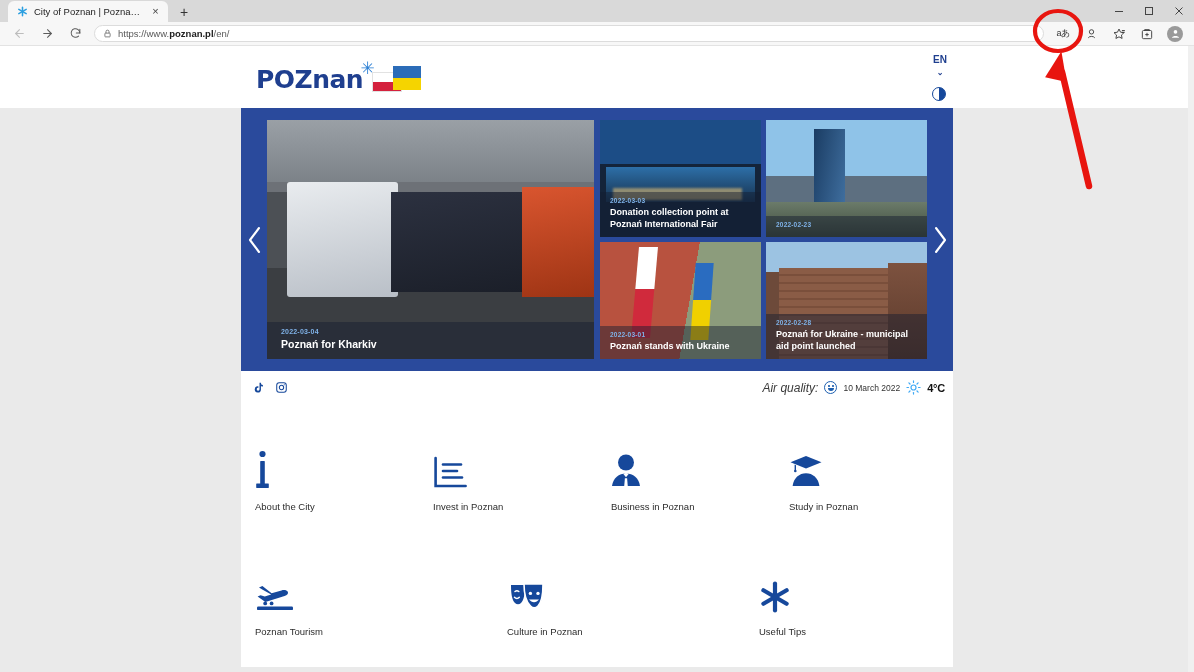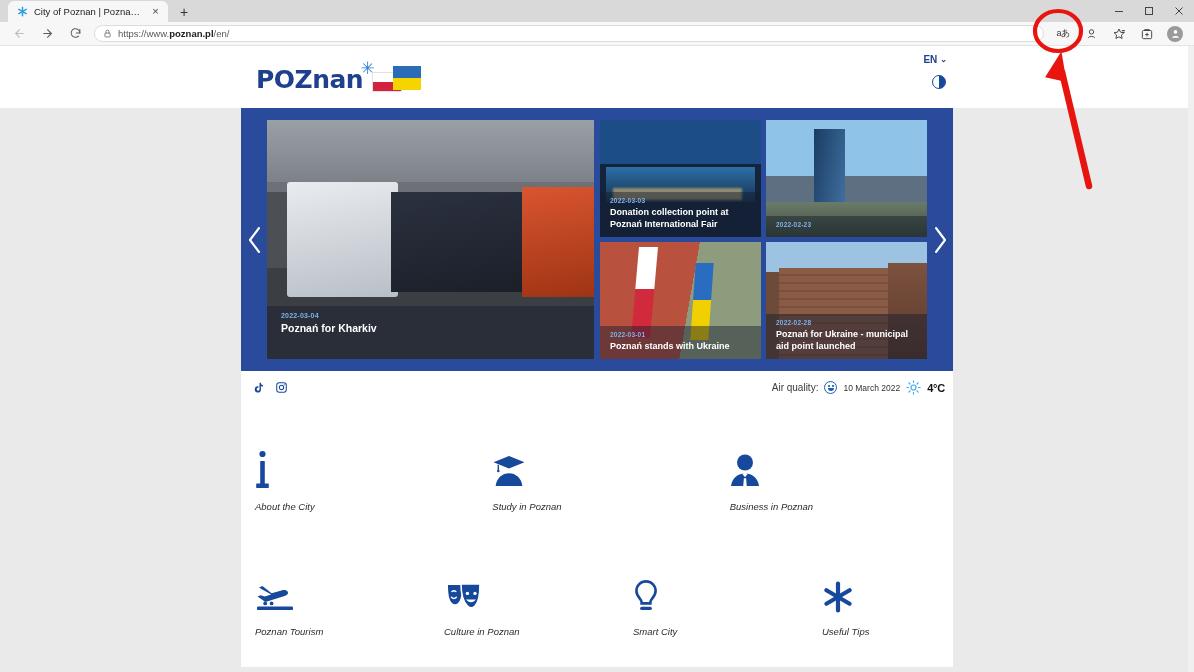--- a/index.html
+++ b/index.html
@@ -77,21 +77,21 @@
   .flags { display:flex; position:relative; width:48px; height:26px; margin-top:2px; }
   .flagPL { position:absolute; left:0; top:6px; width:30px; height:20px;
     background:linear-gradient(#ffffff 0 50%, #d4213d 50% 100%);
     border:1px solid #e2e2e2; }
   .flagUA { position:absolute; left:21px; top:0; width:28px; height:24px;
     background:linear-gradient(#2b6cb8 0 50%, #f5d400 50% 100%); }
 
   .hdr-right { position:absolute; right:6px; top:8px; display:flex;
     flex-direction:column; align-items:flex-end; gap:10px; }
   .langsel { font-size:10px; color:#1f3f8f; font-weight:600; display:flex;
-    align-items:center; gap:3px; }
+    align-items:center; gap:3px;flex-direction:column; }
   .langsel .chev { font-size:8px; }
   .contrast { width:14px; height:14px; border-radius:50%;
     background:linear-gradient(90deg,#ffffff 0 50%, #16489b 50% 100%);
     border:1.6px solid #16489b; margin-right:1px; }
 
   
   .hero-wrap { background:#eaeaea; }
   .hero { width:712px; margin:0 auto; background:#2a4a9c; height:263px;
     position:relative; display:flex; padding:12px 0; }
   .hero-arrow { width:26px; display:flex; align-items:center; justify-content:center;
@@ -102,21 +102,21 @@
     padding-right:0; }
   .hero-row { display:flex; gap:5px; height:117px; }
   .tile { position:relative; overflow:hidden; flex:1; }
 
   .tile-img { position:absolute; inset:0; }
   .tile-cap { position:absolute; left:0; right:0; bottom:0; padding:5px 8px 7px 10px;
     background:rgba(20,28,48,0.46); }
   .tile-date { font-size:6.5px; color:#7fb2e8; font-weight:600; letter-spacing:0.2px;
     margin-bottom:2px; display:block; }
   .tile-title { font-size:9px; line-height:12px; color:#fff; font-weight:700; }
-  .hero-main .tile-cap { padding:6px 10px 24px 14px; }
+  .hero-main .tile-cap { padding:6px 10px 8px 14px; }
   .hero-main .tile-date { font-size:7px; }
   .hero-main .tile-title { font-size:10.5px; line-height:14px; }
 
   
   .img-trucks { background:
       linear-gradient(180deg,#6d7177 0 30%, #4c5055 30% 62%, #3b3e42 62% 100%); }
   .img-trucks::before { content:""; position:absolute; left:6%; top:26%; width:34%; height:48%;
     background:linear-gradient(170deg,#e9ecef,#b9bfc7); border-radius:3px; }
   .img-trucks::after { content:""; position:absolute; left:38%; top:30%; width:40%; height:42%;
     background:linear-gradient(170deg,#2c3140,#1b1f29); }
@@ -166,36 +166,36 @@
     background:linear-gradient(180deg,#5a6a78,#3c4752); border-radius:40% 40% 0 0; }
 
   
   .socialbar-wrap { background:#eaeaea; }
   .socialbar { width:712px; margin:0 auto; background:#fff; height:33px;
     display:flex; align-items:center; padding:0 8px 0 10px; }
   .soc-left { display:flex; align-items:center; gap:9px; }
   .soc-icon { width:14px; height:14px; color:#16489b; display:flex;
     align-items:center; justify-content:center; }
   .soc-right { margin-left:auto; display:flex; align-items:center; gap:6px; }
-  .aq-label { font-size:10px; color:#3b3b3b; }
+  .aq-label { font-size:12px; color:#3b3b3b;font-style:italic; }
   .aq-face { width:13px; height:13px; border:1.3px solid #1d5fb0; border-radius:50%;
     position:relative; }
   .aq-face i { position:absolute; background:#1d5fb0; }
   .aq-face .e1 { width:1.6px; height:1.6px; left:2.6px; top:3.4px; border-radius:50%; }
   .aq-face .e2 { width:1.6px; height:1.6px; right:2.6px; top:3.4px; border-radius:50%; }
   .aq-face .m  { width:6px; height:2.6px; left:2.5px; bottom:2.4px;
                  border-radius:0 0 4px 4px; }
   .wx-date { font-size:8.5px; color:#333; }
   .wx-sun { width:15px; height:15px; color:#3fa9f5; display:flex; }
   .wx-temp { font-size:11px; font-weight:700; color:#111; letter-spacing:-0.2px; }
 
   
   .grid-wrap { background:#eaeaea; padding-bottom:0; }
   .grid { width:712px; margin:0 auto; background:#fff; padding:44px 0 30px 0; }
-  .grid-row { display:flex;font-style:italic; }
+  .grid-row { display:flex; }
   .gcell { flex:1; padding-left:14px; }
   .gicon { height:40px; display:flex; align-items:flex-end; color:#16489b;
     margin-bottom:13px; }
   .glabel { font-size:9.5px; color:#2c2c2c; }
   .grid-row + .grid-row { margin-top:61px;gap:44px; }
 
   
   .annot { position:absolute; inset:0; pointer-events:none; }
 
   .sb-right { position:absolute; right:0; top:46px; width:6px; height:626px;
@@ -444,39 +444,50 @@
                 <svg width="15" height="38" viewBox="0 0 15 38" fill="currentColor">
                     <circle cx="7.5" cy="4" r="3.1"></circle>
                     <rect x="5.2" y="11" width="4.6" height="27" rx="0.4"></rect>
                     <rect x="1.2" y="33.6" width="12.6" height="4.4" rx="0.4"></rect>
                   </svg>
               </div>
               <div class="glabel">About the City</div>
             </div>
             <div class="gcell">
               <div class="gicon">
+                <svg width="34" height="32" viewBox="0 0 34 32" fill="none" stroke="currentColor" stroke-width="2.6" stroke-linecap="round">
+                    <path d="M2.6 2v28h30"></path>
+                    <line x1="10" y1="8.5" x2="28" y2="8.5"></line>
+                    <line x1="10" y1="15" x2="24" y2="15"></line>
+                    <line x1="10" y1="21.5" x2="29" y2="21.5"></line>
+                  </svg>
+              </div>
+              <div class="glabel">Invest in Poznan</div>
+            </div>
+            <div class="gcell">
+              <div class="gicon">
+                <svg width="30" height="34" viewBox="0 0 30 34" fill="currentColor">
+                    <circle cx="15" cy="8.5" r="8"></circle>
+                    <path d="M15 19.5c-7 0-13 4.6-14 12.5h28c-1-7.9-7-12.5-14-12.5z"></path>
+                    <path d="M12.4 19.9l2.6 3.4 2.6-3.4-2.6-1.2z" fill="#fff"></path>
+                    <path d="M13.9 24.2h2.2l.7 8h-3.6z" fill="#fff"></path>
+                  </svg>
+              </div>
+              <div class="glabel">Business in Poznan</div>
+            </div>
+            <div class="gcell">
+              <div class="gicon">
                 <svg width="34" height="34" viewBox="0 0 34 34" fill="currentColor">
                     <path d="M17 2L1.5 8.2 17 14.4 32.5 8.2z"></path>
                     <path d="M5.6 10.6v5.1c0 .4.3.7.7.7s.7-.3.7-.7v-4.5z"></path>
                     <circle cx="6.3" cy="17" r="1.3"></circle>
                     <path d="M17 19.2c-6.6 0-12.4 4.6-13.4 12.8h26.8C29.4 23.8 23.6 19.2 17 19.2z"></path>
                   </svg>
               </div>
               <div class="glabel">Study in Poznan</div>
-            </div>
-            <div class="gcell">
-              <div class="gicon">
-                <svg width="30" height="34" viewBox="0 0 30 34" fill="currentColor">
-                    <circle cx="15" cy="8.5" r="8"></circle>
-                    <path d="M15 19.5c-7 0-13 4.6-14 12.5h28c-1-7.9-7-12.5-14-12.5z"></path>
-                    <path d="M12.4 19.9l2.6 3.4 2.6-3.4-2.6-1.2z" fill="#fff"></path>
-                    <path d="M13.9 24.2h2.2l.7 8h-3.6z" fill="#fff"></path>
-                  </svg>
-              </div>
-              <div class="glabel">Business in Poznan</div>
             </div>
           </div>
 
           <div class="grid-row">
             <div class="gcell">
               <div class="gicon">
                 <svg width="42" height="32" viewBox="0 0 42 32" fill="currentColor">
                     <path d="M4 6.5l3.4-1.6 9.2 7.3 9.9-2.8c2.6-.7 5.3-.3 6.3 1.3.9 1.6-.6 3.6-3.2 4.4L10.4 21 2.6 15.5l3-1.3 4.2 1.3 6.4-2.1-8.5-4.6z"></path>
                     <rect x="2" y="25.5" width="36" height="3.6" rx="1.2"></rect>
                     <circle cx="10.2" cy="22.4" r="1.9"></circle>
@@ -493,29 +504,20 @@
                     <path d="M17 3h19c0 11-1.3 18.5-5 22-2.3 2.2-5.2 2.2-7.5 0-3.7-3.5-6.5-11-6.5-22z" fill="currentColor" stroke="#fff" stroke-width="1.6"></path>
                     <circle cx="23.4" cy="12.4" r="1.7" fill="#fff"></circle>
                     <circle cx="31" cy="12.4" r="1.7" fill="#fff"></circle>
                     <path d="M22 18.6c2.6 3.4 7.4 3.4 10 0z" fill="#fff"></path>
                   </svg>
               </div>
               <div class="glabel">Culture in Poznan</div>
             </div>
             <div class="gcell">
               <div class="gicon">
-                <svg width="26" height="34" viewBox="0 0 26 34" fill="none" stroke="currentColor" stroke-width="2.6">
-                    <path d="M13 2.4C7.7 2.4 3.4 6.6 3.4 11.8c0 3.6 2 6.2 3.6 8 1 1.1 1.6 2 1.6 3.3v1.3h8.8v-1.3c0-1.3.6-2.2 1.6-3.3 1.6-1.8 3.6-4.4 3.6-8C22.6 6.6 18.3 2.4 13 2.4z"></path>
-                    <path d="M8.8 29.4h8.4" stroke-linecap="round" stroke-width="3.4"></path>
-                  </svg>
-              </div>
-              <div class="glabel">Smart City</div>
-            </div>
-            <div class="gcell">
-              <div class="gicon">
                 <svg width="32" height="32" viewBox="0 0 32 32" stroke="currentColor" stroke-width="4.2" stroke-linecap="round">
                     <line x1="16" y1="2.6" x2="16" y2="29.4"></line>
                     <line x1="4.4" y1="9.3" x2="27.6" y2="22.7"></line>
                     <line x1="27.6" y1="9.3" x2="4.4" y2="22.7"></line>
                   </svg>
               </div>
               <div class="glabel">Useful Tips</div>
             </div>
           </div>
 

